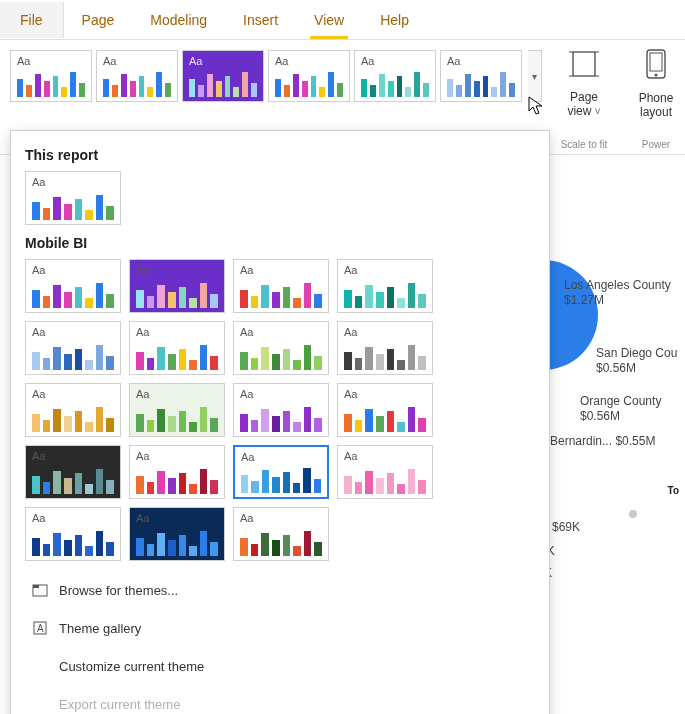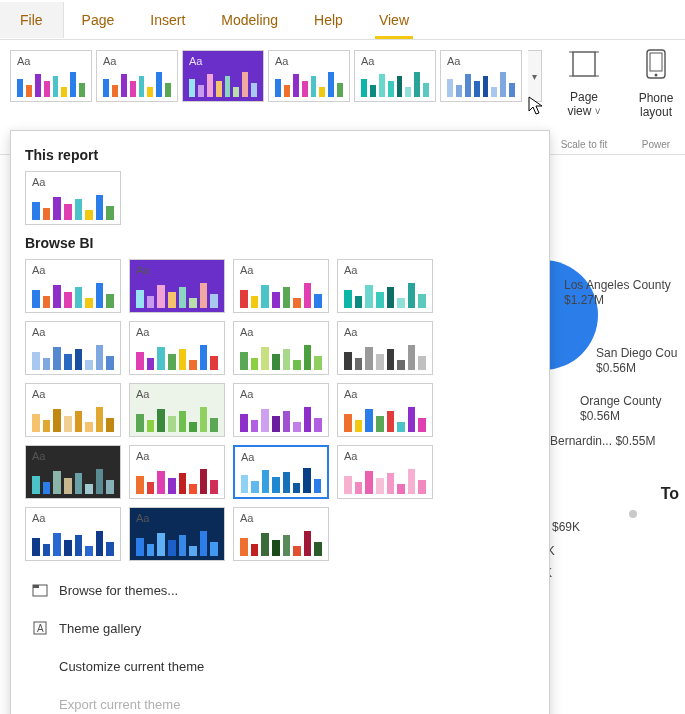--- a/index.html
+++ b/index.html
@@ -41,35 +41,35 @@
   .dd-list { margin-top:6px; }
   .dd-item { display:flex; align-items:center; gap:10px; padding:10px 6px; font-size:13px; color:#333; cursor:default; }
   .dd-item.disabled { color:#b0b0b0; }
   .dd-icon { width:18px; height:18px; display:flex; align-items:center; justify-content:center; }
 
   
   .bg-pie { position:absolute; left:488px; top:260px; width:110px; height:110px; border-radius:50%;
             background: conic-gradient(#2b7de9 0 190deg, #ef6f2e 190deg 260deg, #60c6d2 260deg 320deg, #2b7de9 320deg 360deg); z-index:1; }
   .bg-text { position:absolute; font-size:12px; color:#444; z-index:1; line-height:15px; }
   .legend-sq { display:inline-block; width:12px; height:12px; vertical-align:middle; margin-right:4px; }
-  .right-heading { position:absolute; right:6px; top:485px; font-size:16px; font-weight:600; color:#222; }
+  .right-heading { position:absolute; right:6px; top:485px; font-size:10px; font-weight:600; color:#222; }
   .scroll-dot { position:absolute; right:48px; top:510px; width:8px; height:8px; border-radius:50%; background:#c9c9c9; }
   .cursor-svg { position:absolute; left:528px; top:96px; z-index:30; }
 
 </style>
 </head>
 <body>
 
 <div class="menubar">
   <div class="menu-item file">File</div>
   <div class="menu-item">Page</div>
+  <div class="menu-item">Modeling</div>
   <div class="menu-item">Insert</div>
-  <div class="menu-item">Modeling</div>
+  <div class="menu-item active">View</div>
   <div class="menu-item">Help</div>
-  <div class="menu-item active">View</div>
 </div>
 
 <div class="ribbon">
   <div class="themes-group">
     <div class="themes-row" id="ribbon-themes">
         <div class="theme-thumb dark" style="background: rgb(255, 255, 255);">
           <div class="aa">Aa</div>
           <div class="bars">
             <span style="background: rgb(43, 125, 233); height: 70%;"></span>
             <span style="background: rgb(239, 111, 46); height: 45%;"></span>
@@ -221,21 +221,21 @@
           <span style="background: rgb(142, 47, 201); height: 90%;"></span>
           <span style="background: rgb(223, 63, 176); height: 60%;"></span>
           <span style="background: rgb(75, 195, 201); height: 80%;"></span>
           <span style="background: rgb(242, 200, 17); height: 40%;"></span>
           <span style="background: rgb(43, 125, 233); height: 95%;"></span>
           <span style="background: rgb(90, 168, 86); height: 55%;"></span>
         </div>
       </div>
     </div>
 
-  <div class="dd-heading">Browse BI</div>
+  <div class="dd-heading">Mobile BI</div>
   <div class="dd-grid" id="grid-power-bi">
       <div class="dd-thumb" style="background: rgb(255, 255, 255);">
         <div class="aa">Aa</div>
         <div class="bars">
           <span style="background: rgb(43, 125, 233); height: 70%;"></span>
           <span style="background: rgb(239, 111, 46); height: 45%;"></span>
           <span style="background: rgb(142, 47, 201); height: 90%;"></span>
           <span style="background: rgb(223, 63, 176); height: 60%;"></span>
           <span style="background: rgb(75, 195, 201); height: 80%;"></span>
           <span style="background: rgb(242, 200, 17); height: 40%;"></span>

